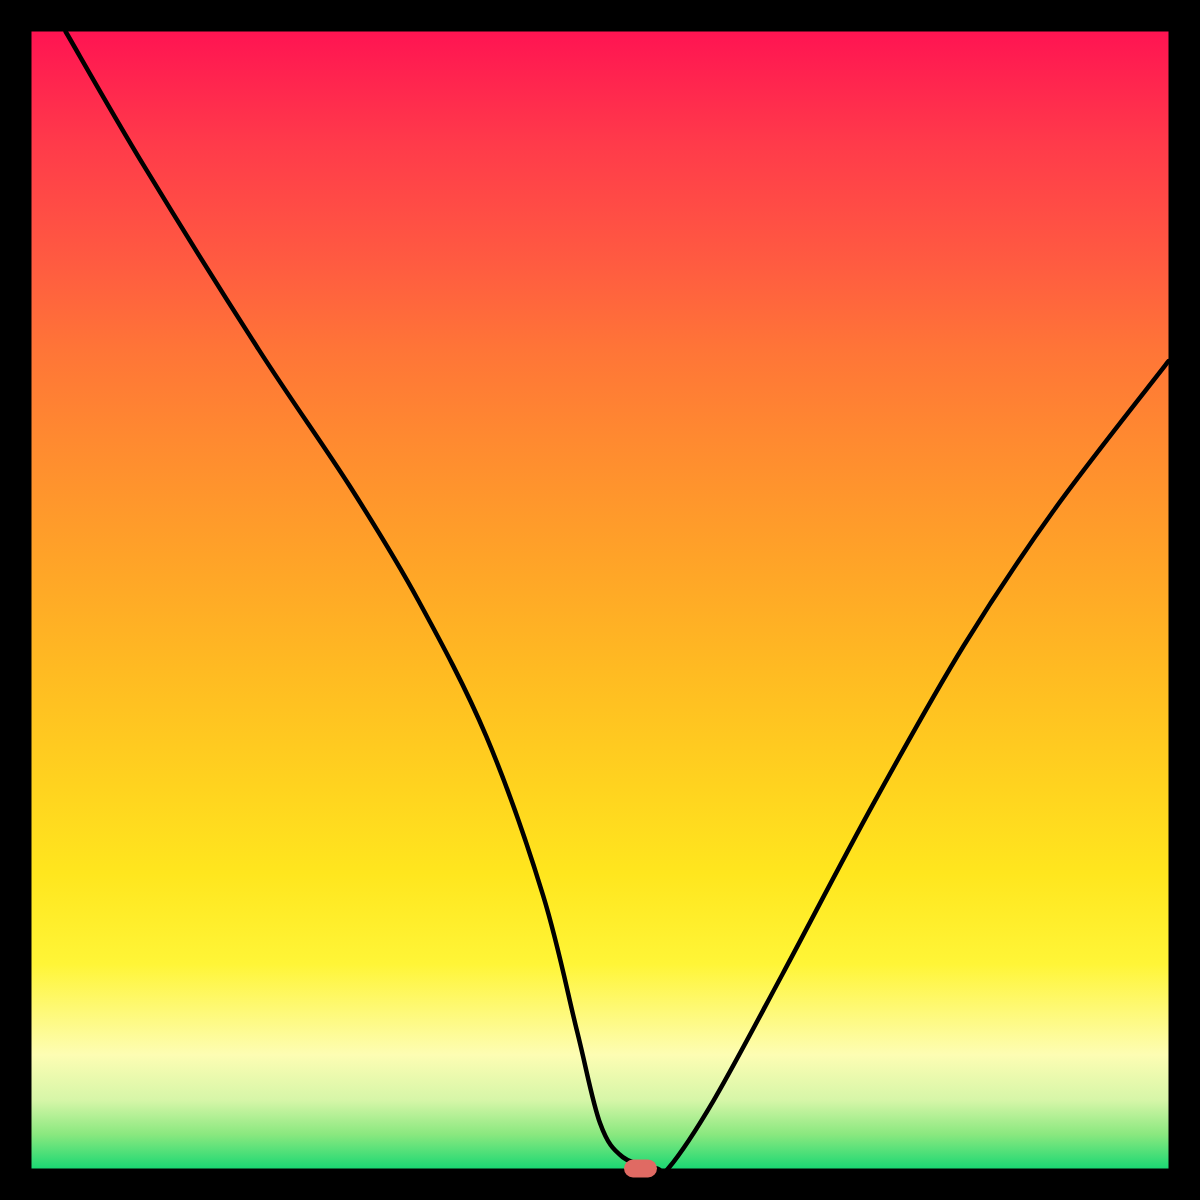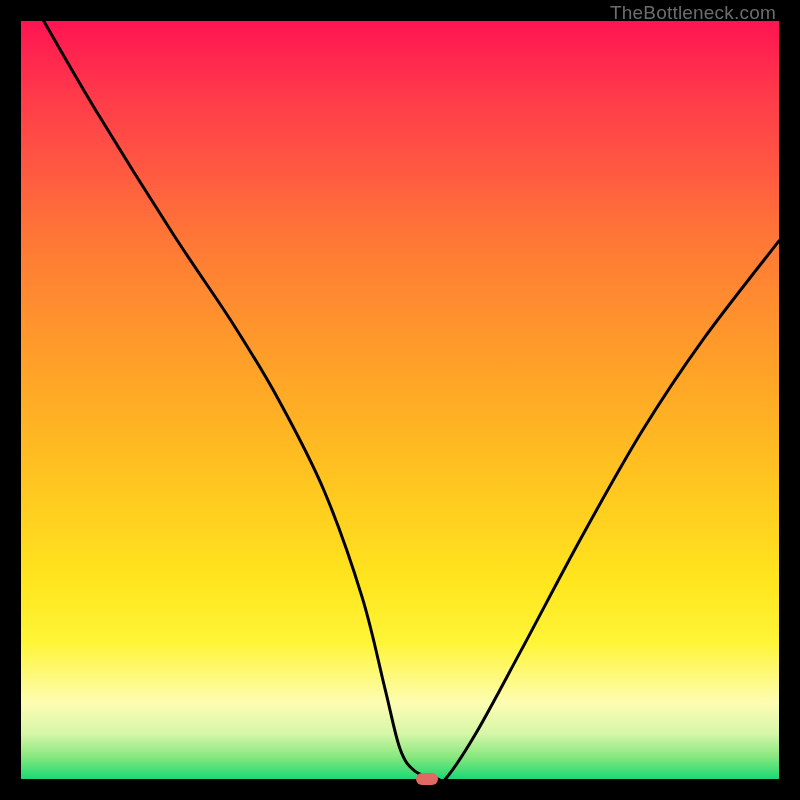--- a/index.html
+++ b/index.html
@@ -67,21 +67,20 @@
     border-radius: 6px;
     background: #e06a63;
     transform: translate(-50%, -50%);
   }
 </style>
 </head>
 <body>
 
 <div class="frame">
 
-  <div class="watermark">TheBottleneck.com</div>
 
   <div class="plot-area">
 
     <svg class="curve" viewBox="0 0 758 758" preserveAspectRatio="none">
       <path id="curve-path" fill="none" stroke="#000" stroke-width="3" stroke-linecap="round" stroke-linejoin="round" d="M 22.74 0 C 31.583333333333332 15.160000000000005, 54.32333333333334 55.5866666666667, 75.8 90.96000000000004 C 97.27666666666666 126.33333333333337, 128.85999999999999 176.86666666666667, 151.6 212.24 C 174.34 247.61333333333334, 194.55333333333334 275.40666666666664, 212.24 303.2 C 229.92666666666668 330.99333333333334, 242.56000000000003 351.20666666666665, 257.72 379 C 272.88 406.79333333333335, 289.30333333333334 437.1133333333333, 303.2 469.96 C 317.09666666666664 502.8066666666667, 330.99333333333334 543.2333333333333, 341.1 576.08 C 351.2066666666667 608.9266666666667, 357.5233333333333 641.7733333333333, 363.84 667.04 C 370.15666666666664 692.3066666666666, 373.94666666666666 713.7833333333333, 379 727.68 C 384.05333333333334 741.5766666666666, 387.84333333333336 745.3666666666666, 394.16 750.42 C 400.4766666666667 755.4733333333334, 411.8466666666667 756.7366666666667, 416.90000000000003 758 C 421.9533333333334 759.2633333333333, 418.16333333333336 765.58, 424.48 758 C 430.7966666666667 750.42, 442.1666666666667 733.9966666666667, 454.8 712.52 C 467.43333333333334 691.0433333333333, 482.59333333333336 661.9866666666667, 500.28000000000003 629.14 C 517.9666666666667 596.2933333333333, 540.7066666666666 552.0766666666667, 560.92 515.44 C 581.1333333333333 478.8033333333334, 601.3466666666666 442.1666666666667, 621.56 409.32 C 641.7733333333333 376.4733333333333, 659.46 349.9433333333333, 682.2 318.36 C 704.94 286.7766666666667, 745.3666666666667 236.24333333333337, 758 219.82000000000005"></path>
     </svg>
 
     <div class="marker" id="marker" style="left: 405.53px; top: 758px;"></div>
 
   </div>

